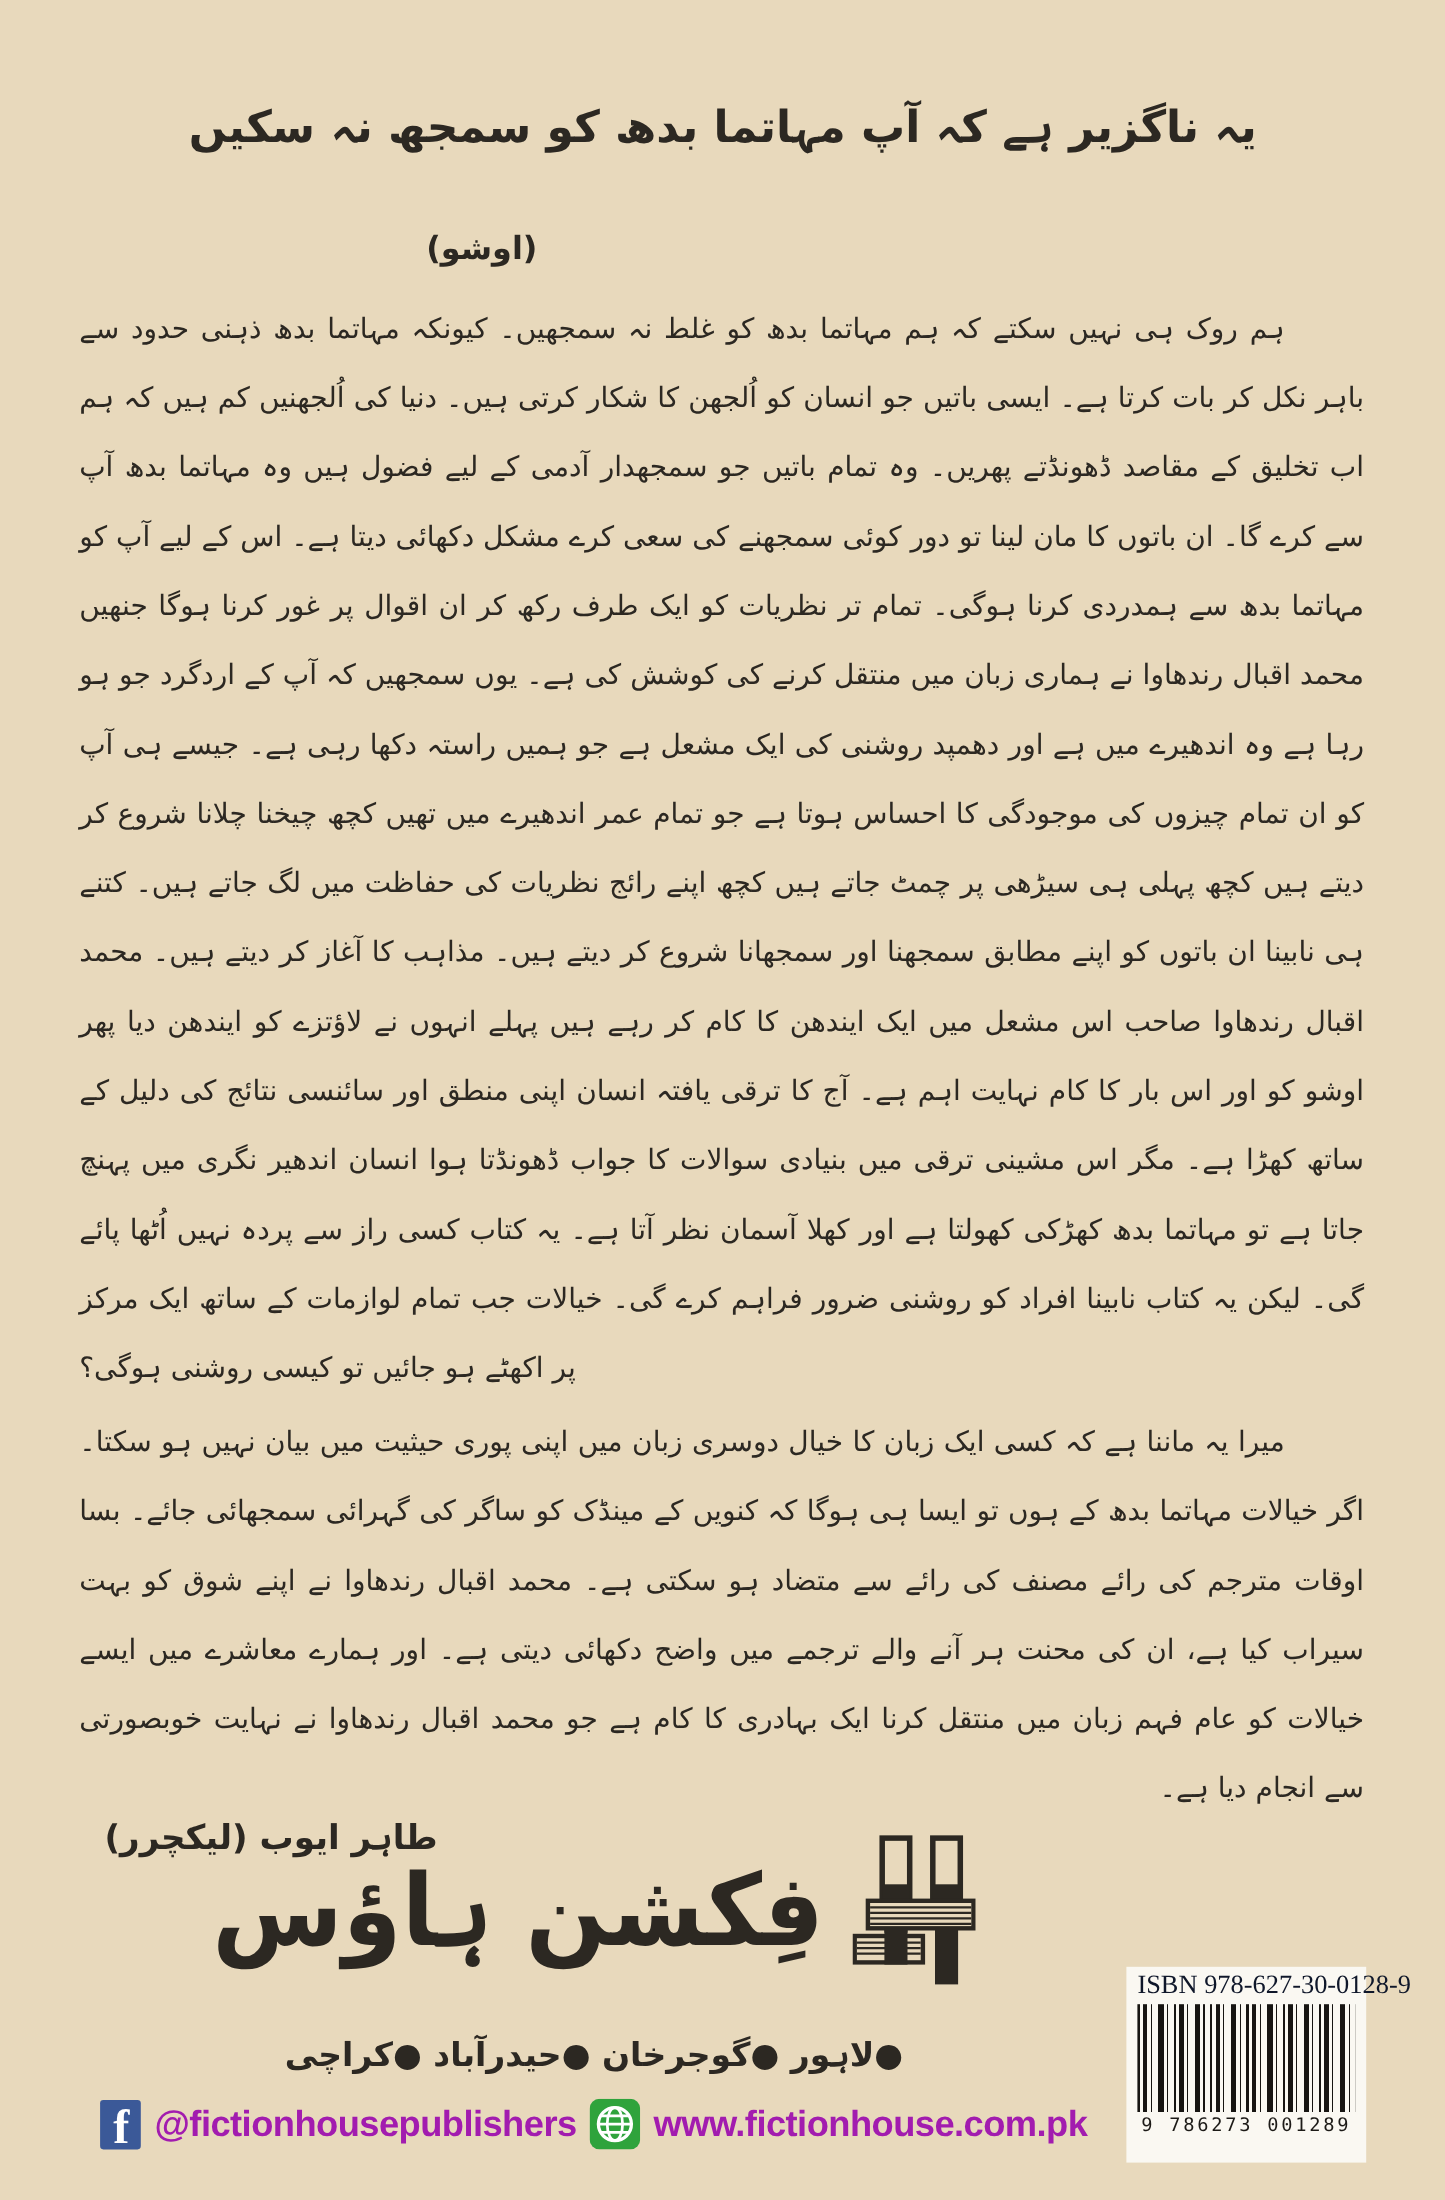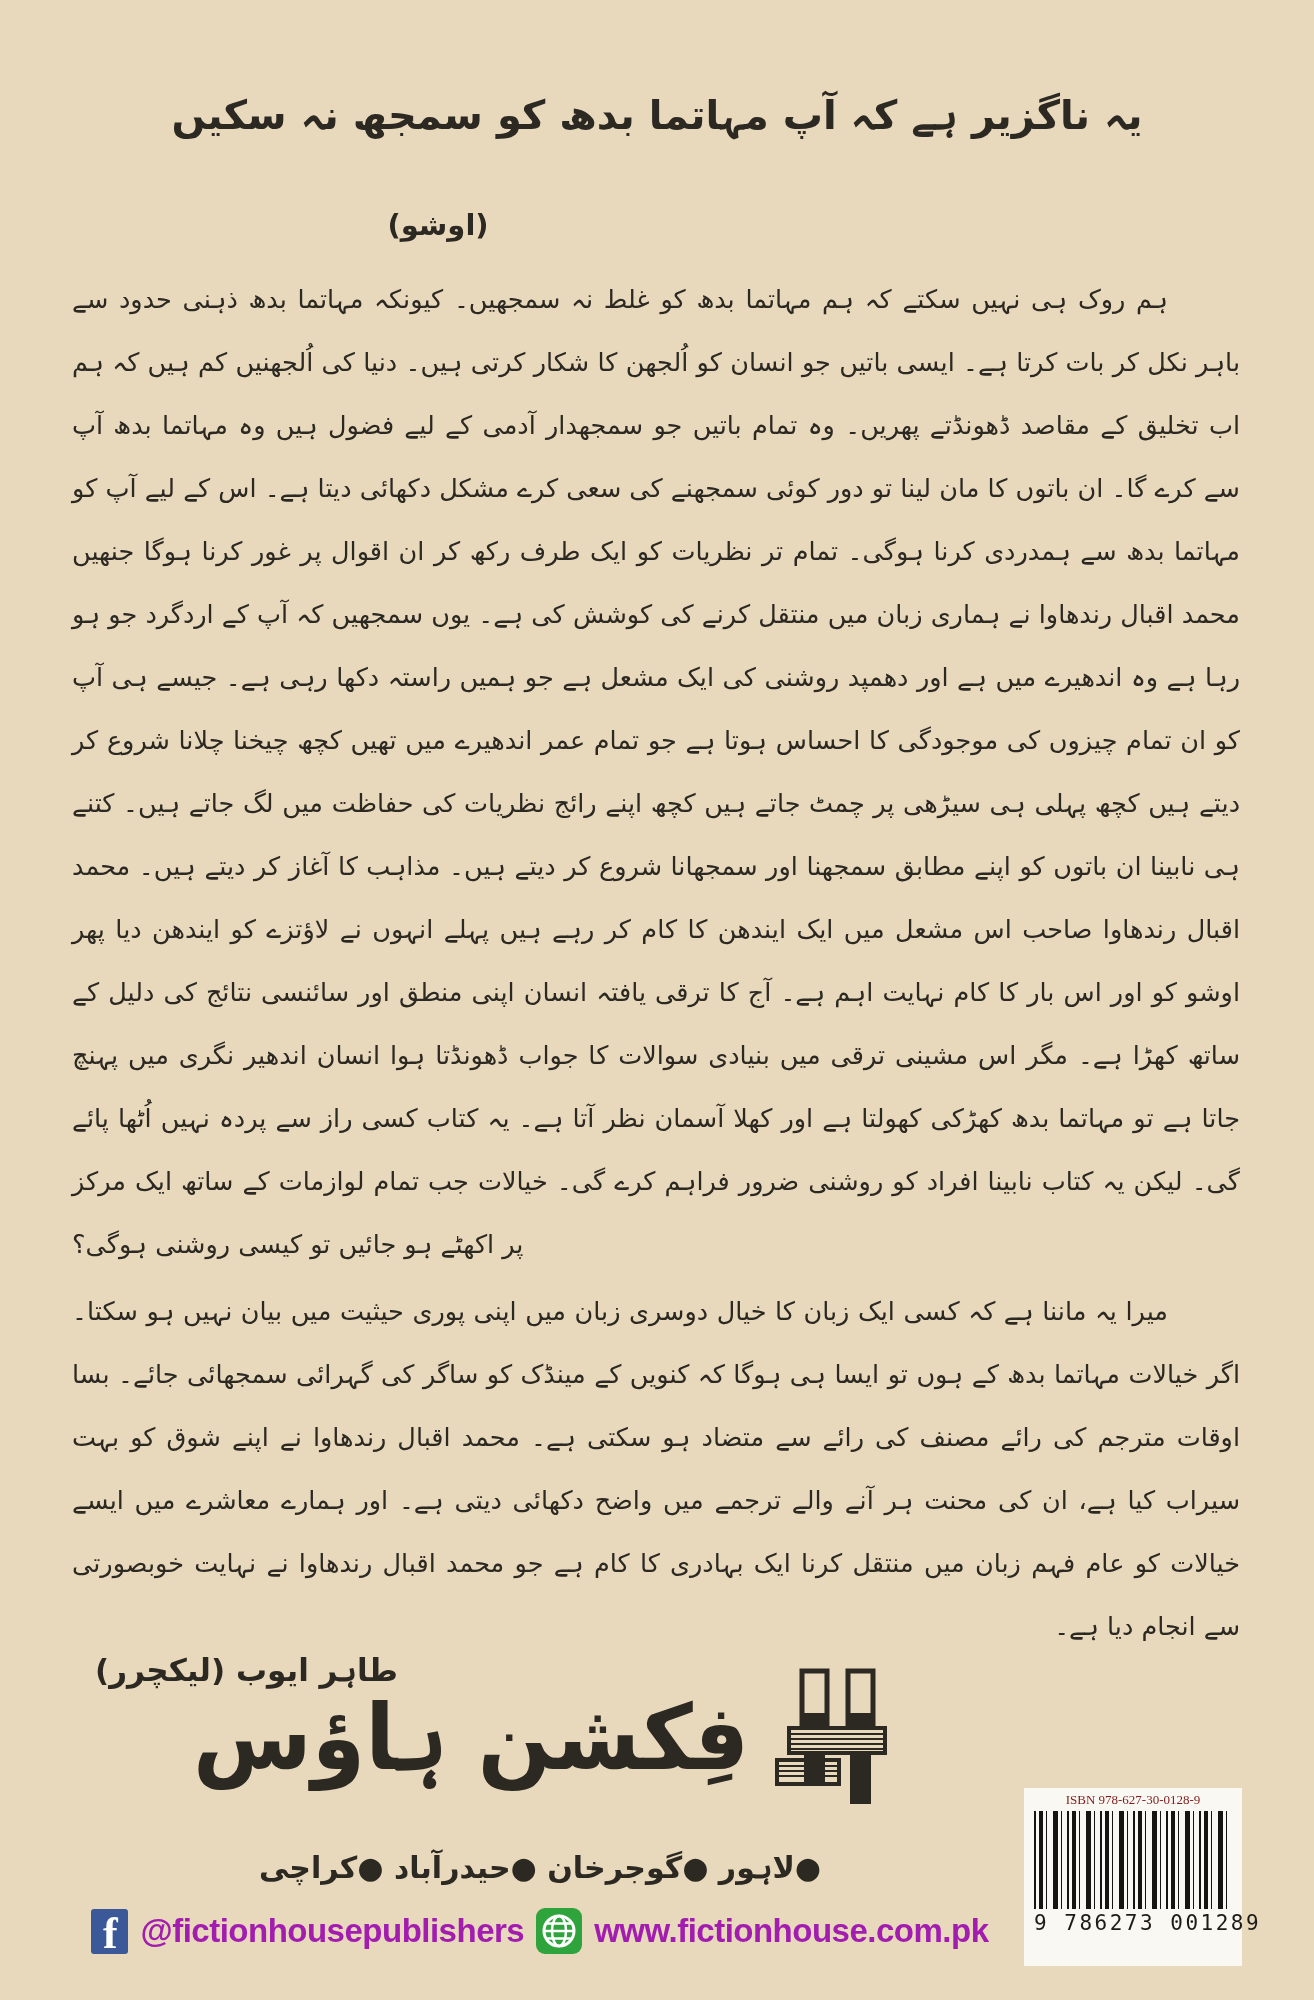--- a/index.html
+++ b/index.html
@@ -86,41 +86,41 @@
   
   .barcode-box{
     position:absolute; top:1788px; right:72px;
     width:218px; height:178px;
     background:#faf8f2;
     padding:4px 10px 6px 10px;
     display:flex; flex-direction:column;
   }
   .isbn-label{
     font-family:"Liberation Serif", serif;
-    font-size:13px;
+    font-size:24px;
     text-align:center;
-    color:#7f1d1d;
+    color:#0f172a;
     white-space:nowrap;
     direction:ltr;
   }
   .barcode-bars{
     margin-top:3px;
     height:98px;
     background:
       repeating-linear-gradient(90deg,
         #171512 0 2px,  transparent 2px 5px,
         #171512 5px 9px, transparent 9px 12px,
         #171512 12px 13px, transparent 13px 19px,
         #171512 19px 24px, transparent 24px 27px,
         #171512 27px 28px, transparent 28px 33px);
   }
   .barcode-digits{
     margin-top:2px;
     font-family:"DejaVu Sans Mono", monospace;
-    font-size:21px;
+    font-size:17px;
     letter-spacing:2.5px;
     text-align:center;
     color:#1d1b18;
     direction:ltr;
     white-space:nowrap;
   }
 </style>
 </head>
 <body>
 

